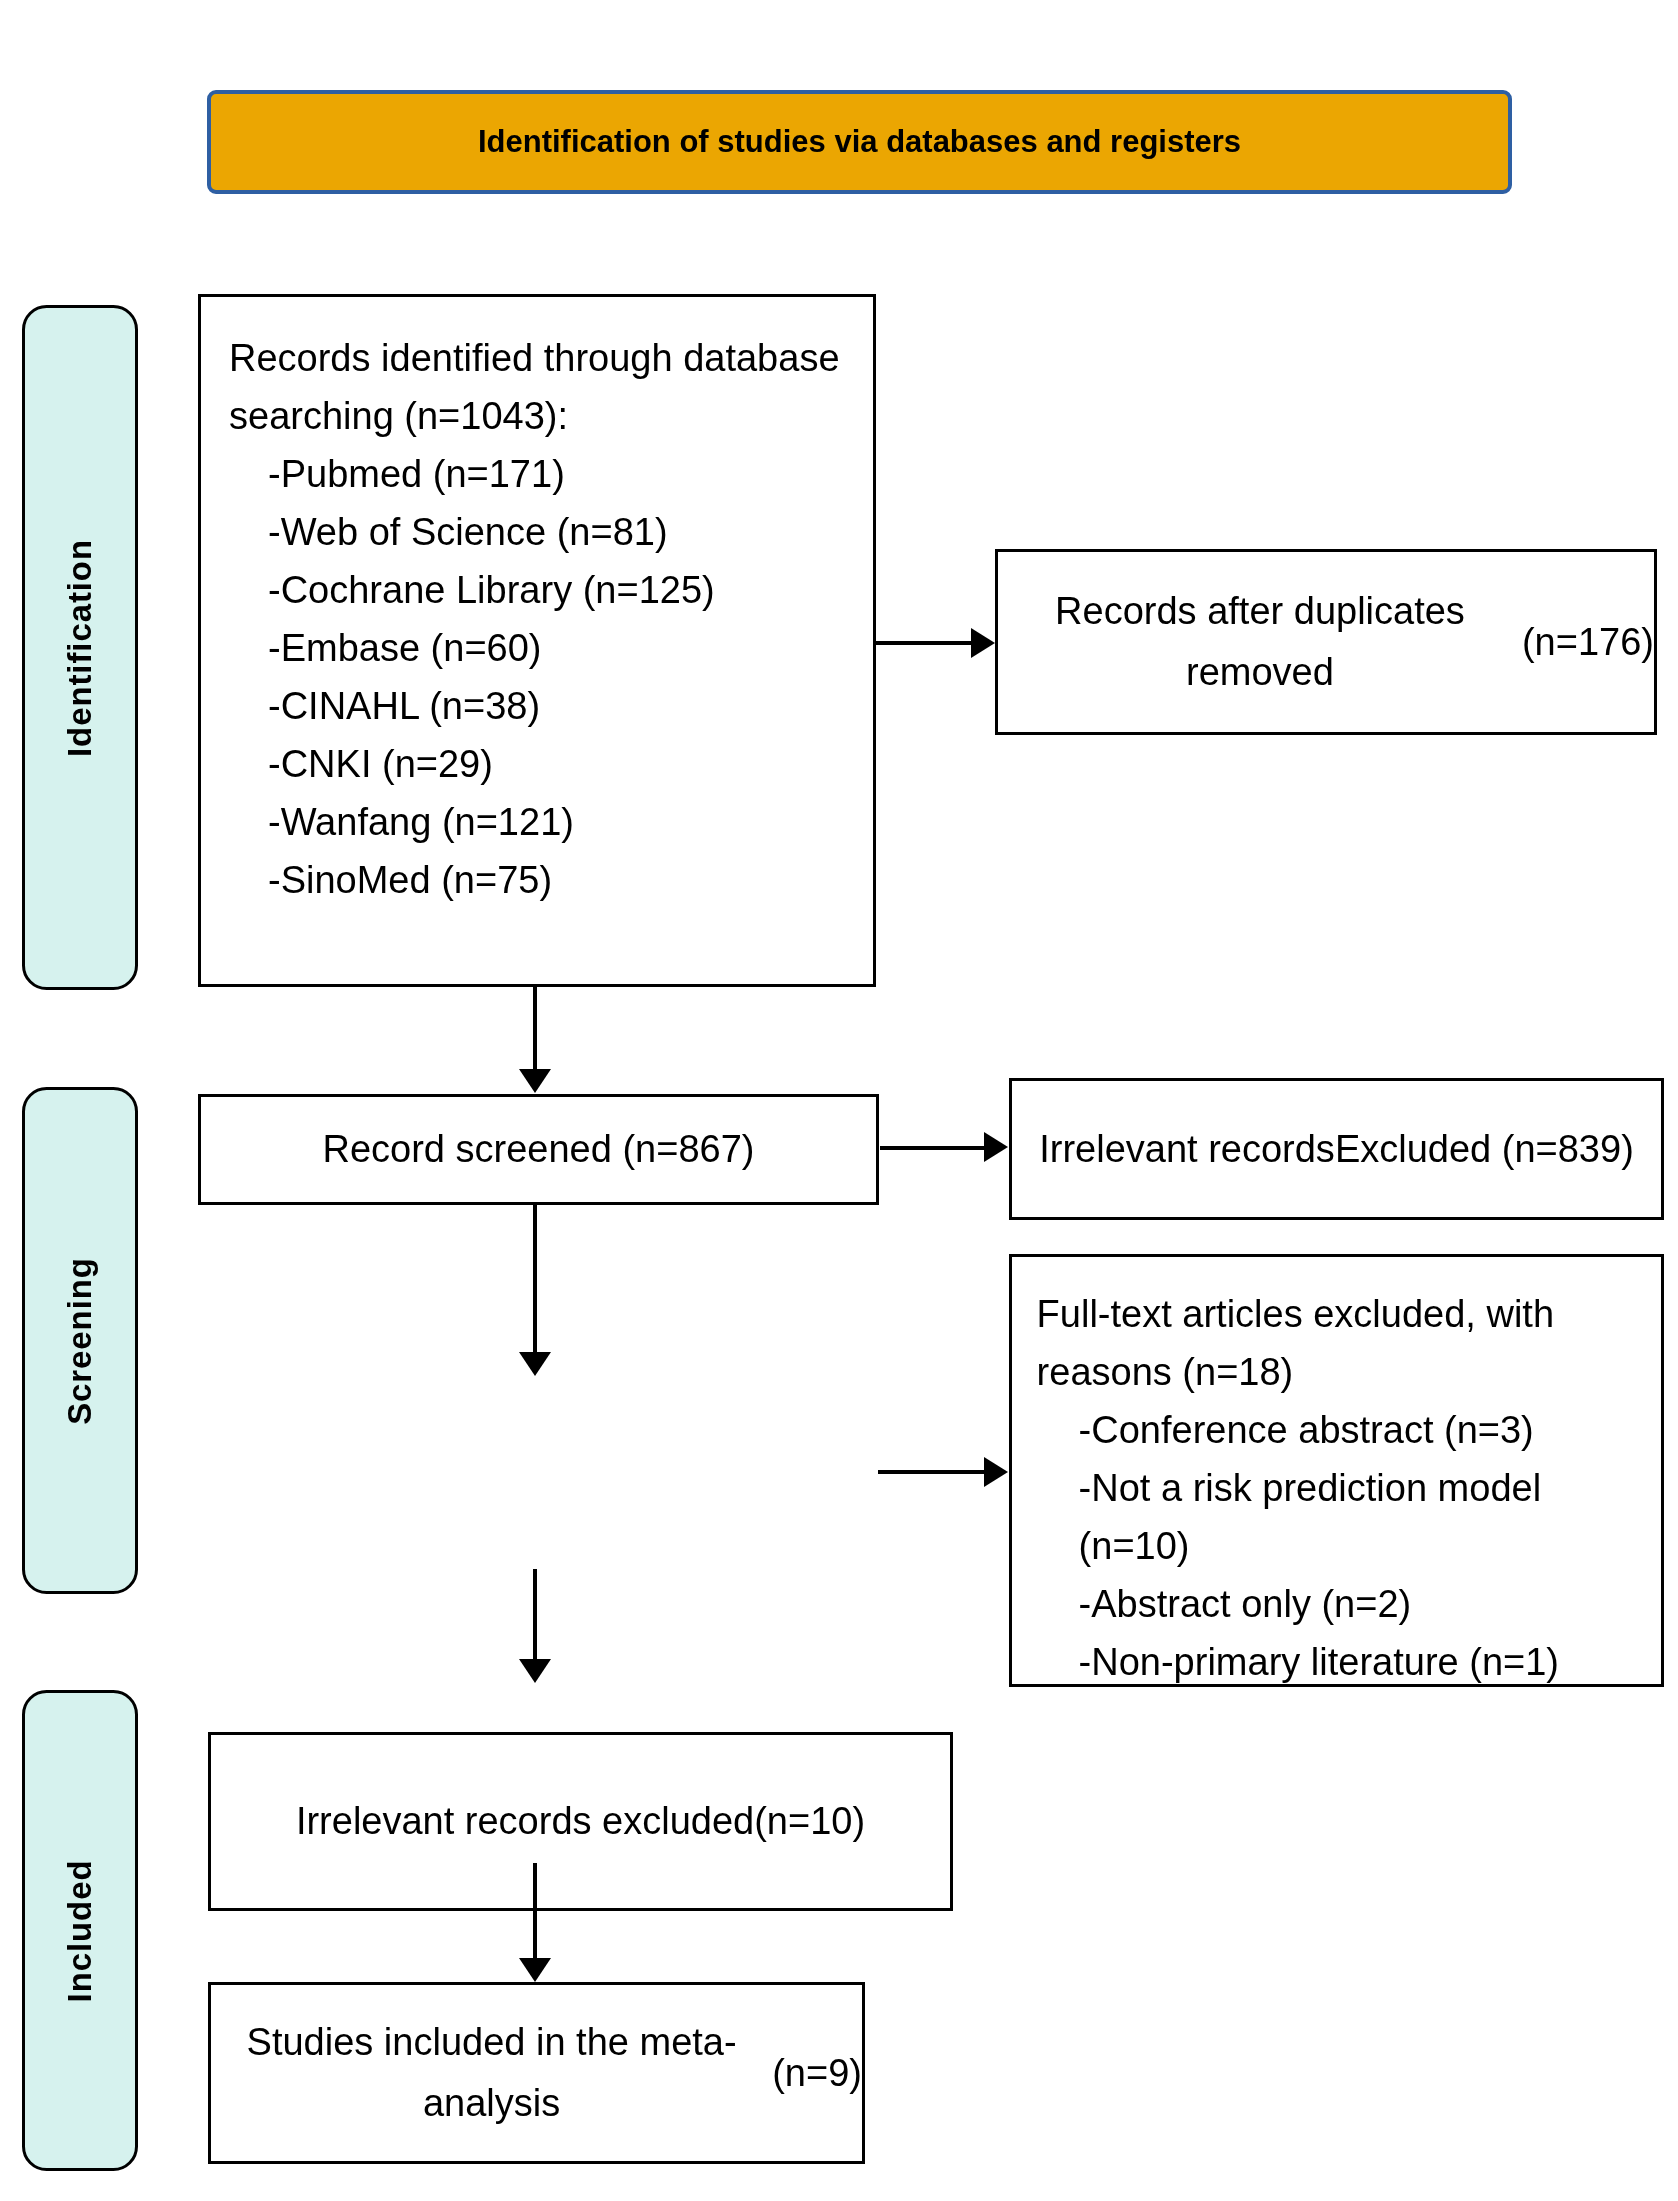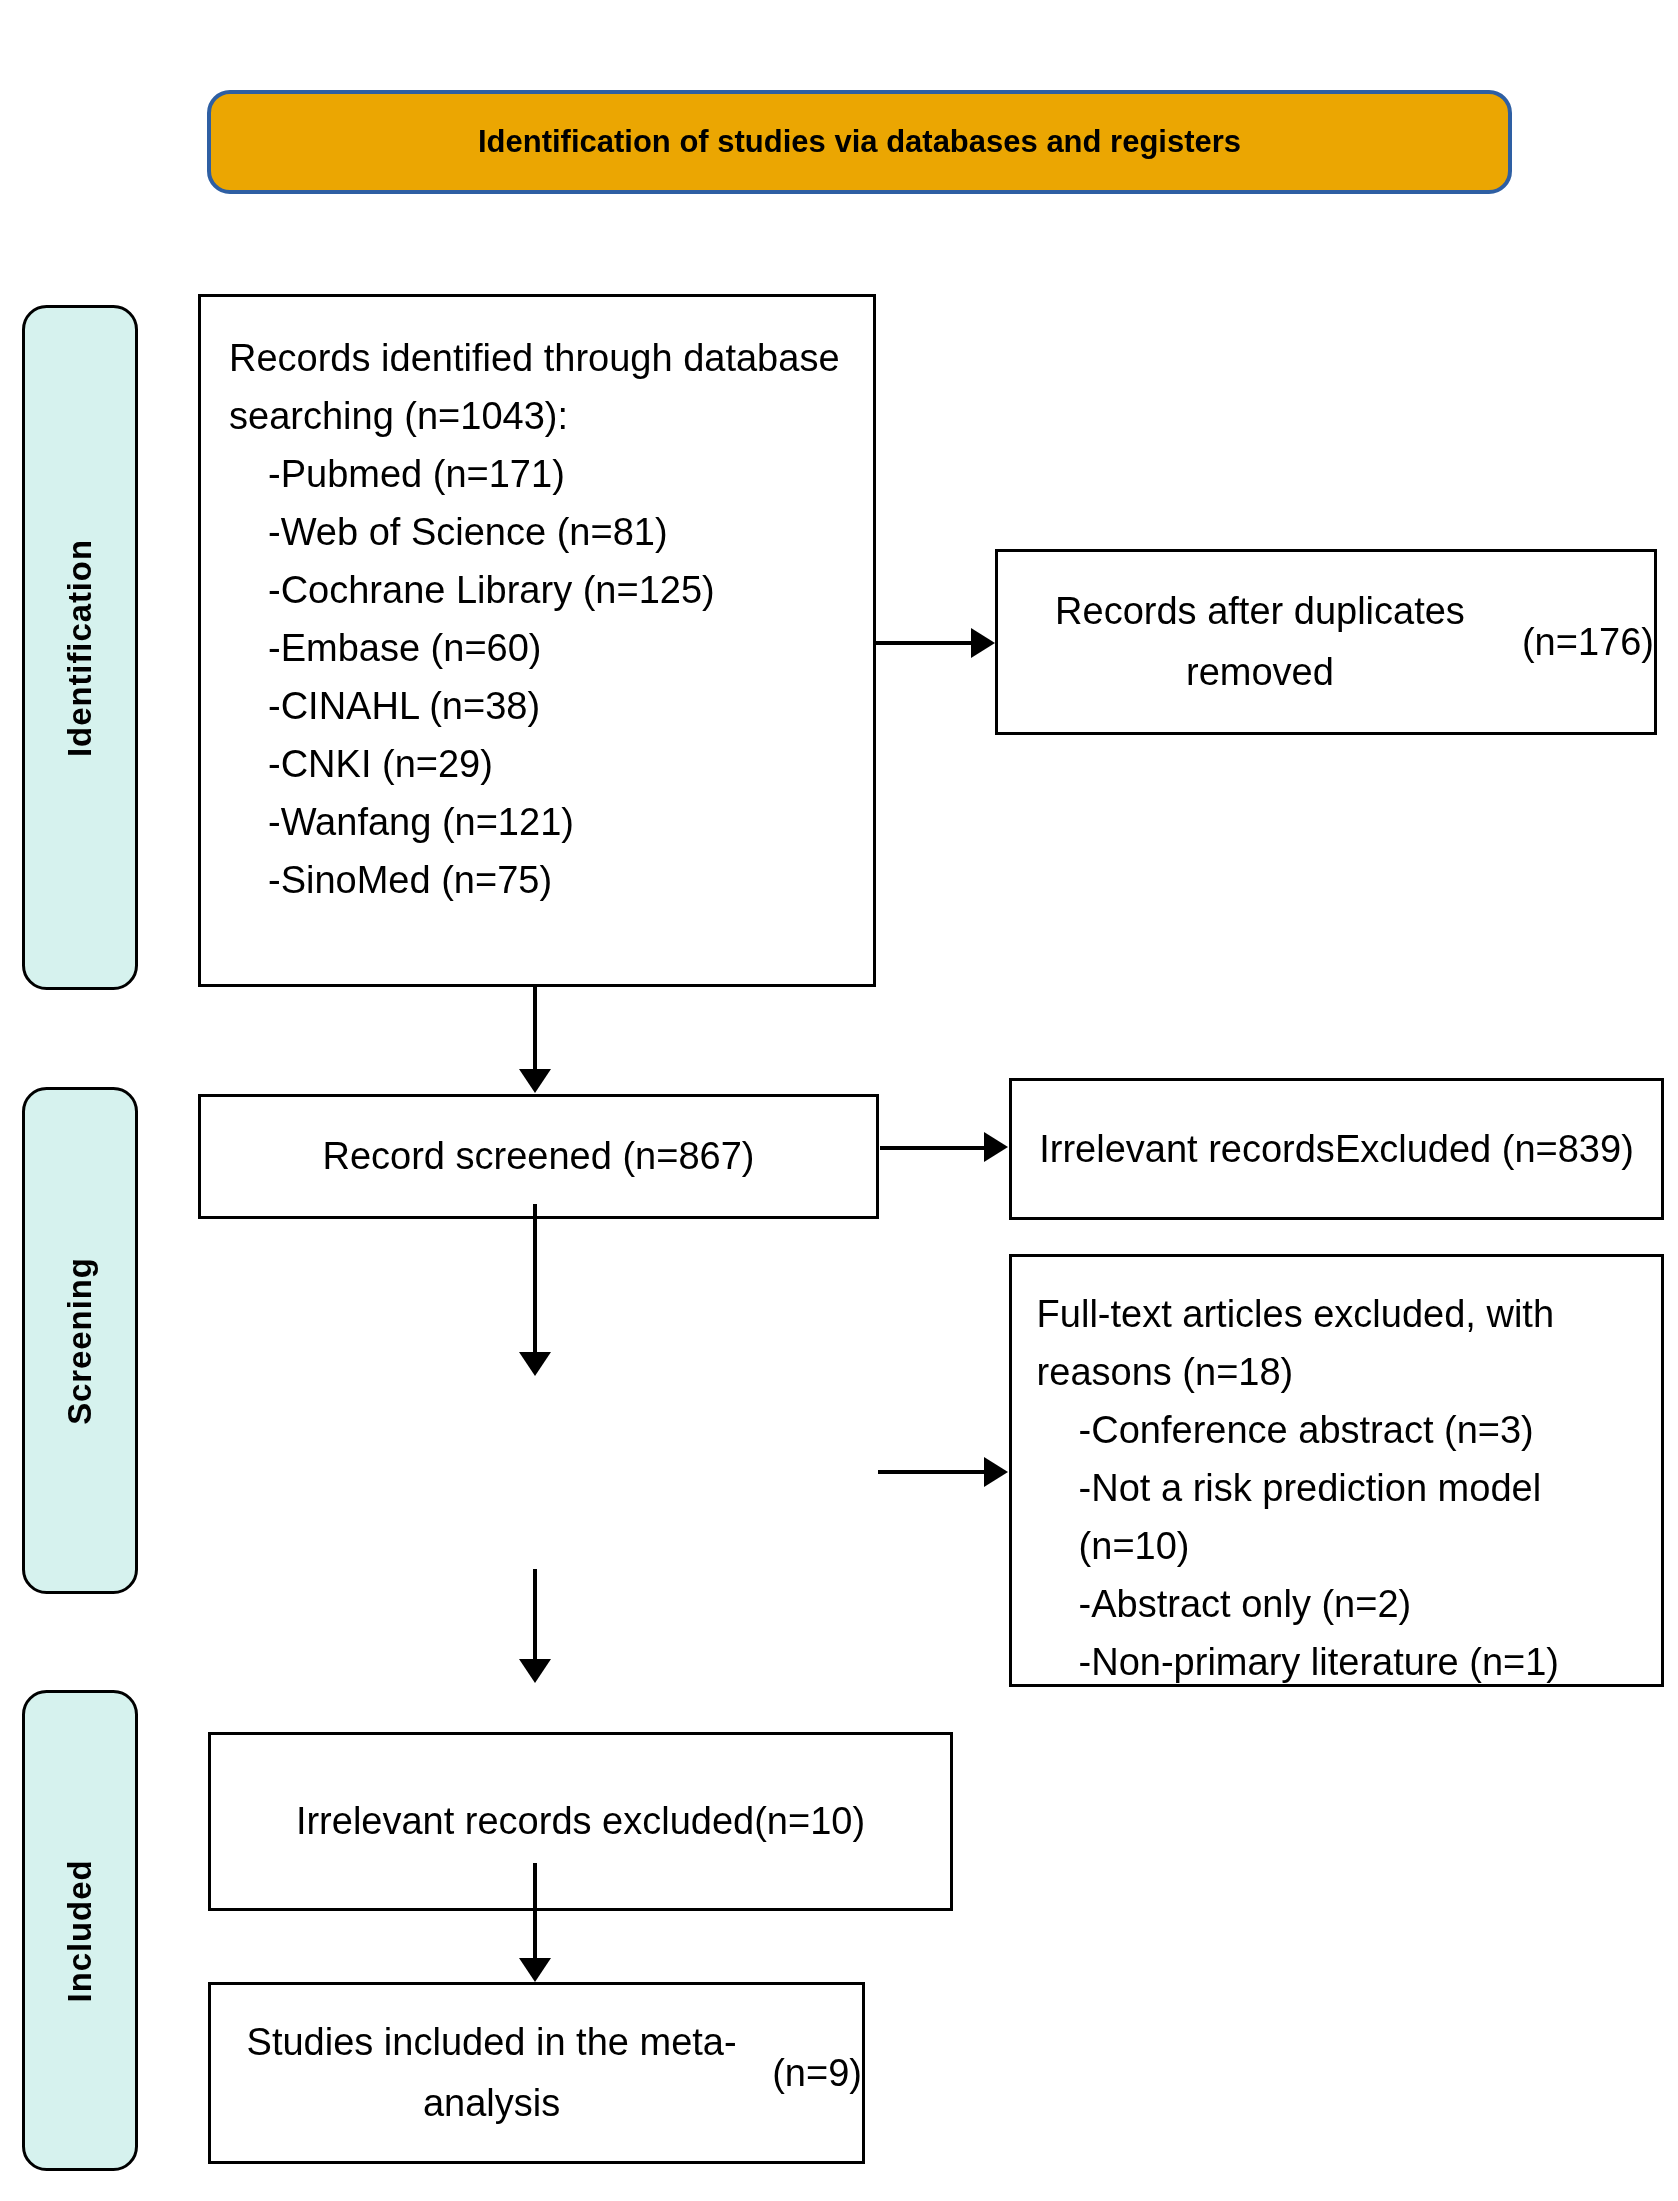--- a/index.html
+++ b/index.html
@@ -20,21 +20,21 @@
     height:2202px;
     background:#fff;
     overflow:hidden;
   }
   
   .banner{
     position:absolute;
     left:207px;top:90px;width:1305px;height:104px;
     background:var(--banner-fill);
     border:4.4px solid var(--banner-border);
-    border-radius:23px;
+    border-radius:9px;
     display:flex;align-items:center;justify-content:center;
     font-size:31px;font-weight:bold;
   }
   
   .stage{
     position:absolute;
     left:22px;width:116px;
     background:var(--stage-fill);
     border:3.5px solid var(--box-border);
     border-radius:24.6px;
@@ -59,21 +59,21 @@
   }
   .box.centered{
     display:flex;flex-direction:row;
     align-items:center;justify-content:center;
     text-align:center;
     line-height:61px;
   }
   .box-records{left:198px;top:294px;width:678px;height:693px;padding:32px 17.6px 0 28px;}
   .box-records .indent{padding-left:39px;}
   .box-duplicates{left:995px;top:549px;width:662px;height:186px;}
-  .box-screened{left:198px;top:1094px;width:681px;height:125px;}
+  .box-screened{left:198px;top:1094px;width:681px;height:111px;}
   .box-irrelevant{left:1009px;top:1078px;width:655px;height:142px;}
   .box-fulltext{left:198px;top:1376px;width:679px;height:192px;}
   .box-ftexcluded{left:1009px;top:1254px;width:655px;height:433px;padding:28px 14px 0 24.6px;}
   .box-ftexcluded .indent{padding-left:42px;}
   .box-irrexcluded{left:208px;top:1732px;width:745px;height:179px;}
   .box-studies{left:208px;top:1982px;width:657px;height:182px;}
   
   .shaft-h{position:absolute;height:3.5px;background:var(--arrow);}
   .shaft-v{position:absolute;width:3.5px;background:var(--arrow);}
   .head-right{

